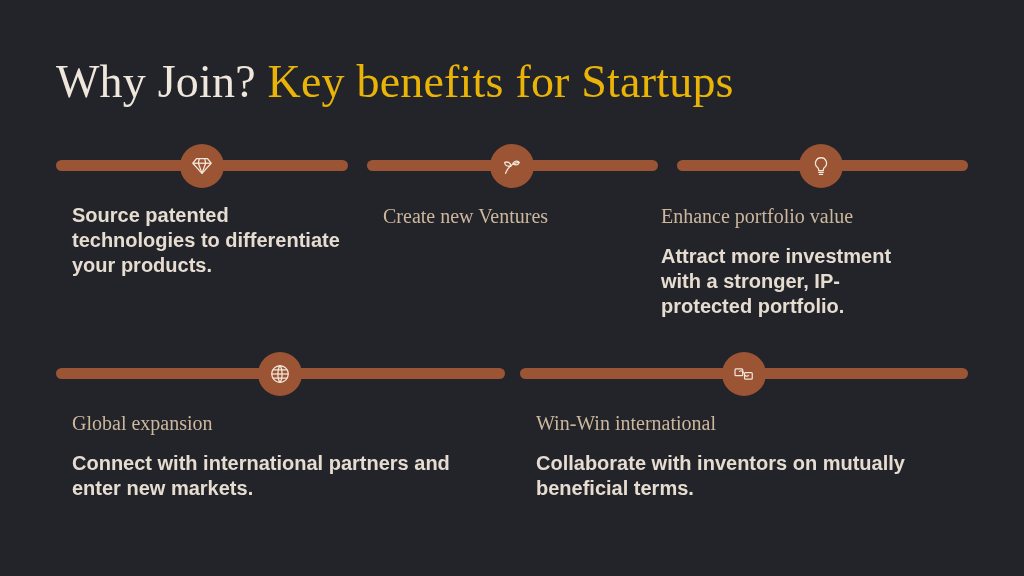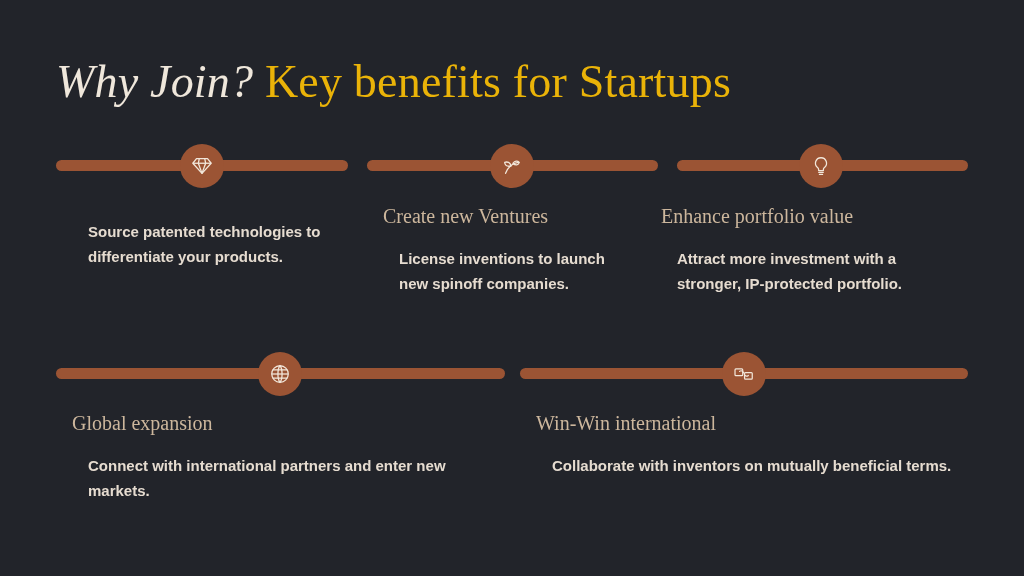--- a/index.html
+++ b/index.html
@@ -26,21 +26,20 @@
     left: 56px;
     top: 54px;
     font-family: "Liberation Serif", serif;
     font-size: 46px;
     line-height: 56px;
     white-space: nowrap;
     letter-spacing: 0.2px;
   }
   .title-lead {
     color: #efe7db;
-    font-style: italic;
   }
   .title-accent {
     color: #eab308;
   }
 
   
   .rail {
     position: absolute;
     height: 11px;
     background: #9b5434;
@@ -71,25 +70,25 @@
   .block-heading {
     font-family: "Liberation Serif", serif;
     font-size: 20px;
     line-height: 27px;
     color: #cdb79d;
     margin: 0 0 14px 0;
     font-weight: normal;
   }
   .block-body {
     font-family: "Liberation Sans", sans-serif;
-    font-size: 15px;
+    font-size: 20px;
     line-height: 25px;
     color: #e6dcd0;
     font-weight: bold;
-    margin: 16px;
+    margin: 0;
   }
 </style>
 </head>
 <body>
 
 <div class="slide">
 
   <div class="title">
     <span class="title-lead">Why Join?</span><span>&nbsp;</span><span class="title-accent">Key benefits for Startups</span>
   </div>
@@ -142,21 +141,20 @@
       <path d="M13.4 13.6c1 .9 2.4.9 3.3 0"></path>
     </svg>
   </div>
 
   <div class="block" style="left:72px; top:203px; width:270px;">
     <p class="block-body">Source patented technologies to differentiate your products.</p>
   </div>
 
   <div class="block" style="left:383px; top:203px; width:270px;">
     <p class="block-heading">Create new Ventures</p>
-    <p class="block-body">License inventions to launch new spinoff companies.</p>
   </div>
 
   <div class="block" style="left:661px; top:203px; width:262px;">
     <p class="block-heading">Enhance portfolio value</p>
     <p class="block-body">Attract more investment with a stronger, IP-protected portfolio.</p>
   </div>
 
   <div class="block" style="left:72px; top:410px; width:400px;">
     <p class="block-heading">Global expansion</p>
     <p class="block-body">Connect with international partners and enter new markets.</p>

